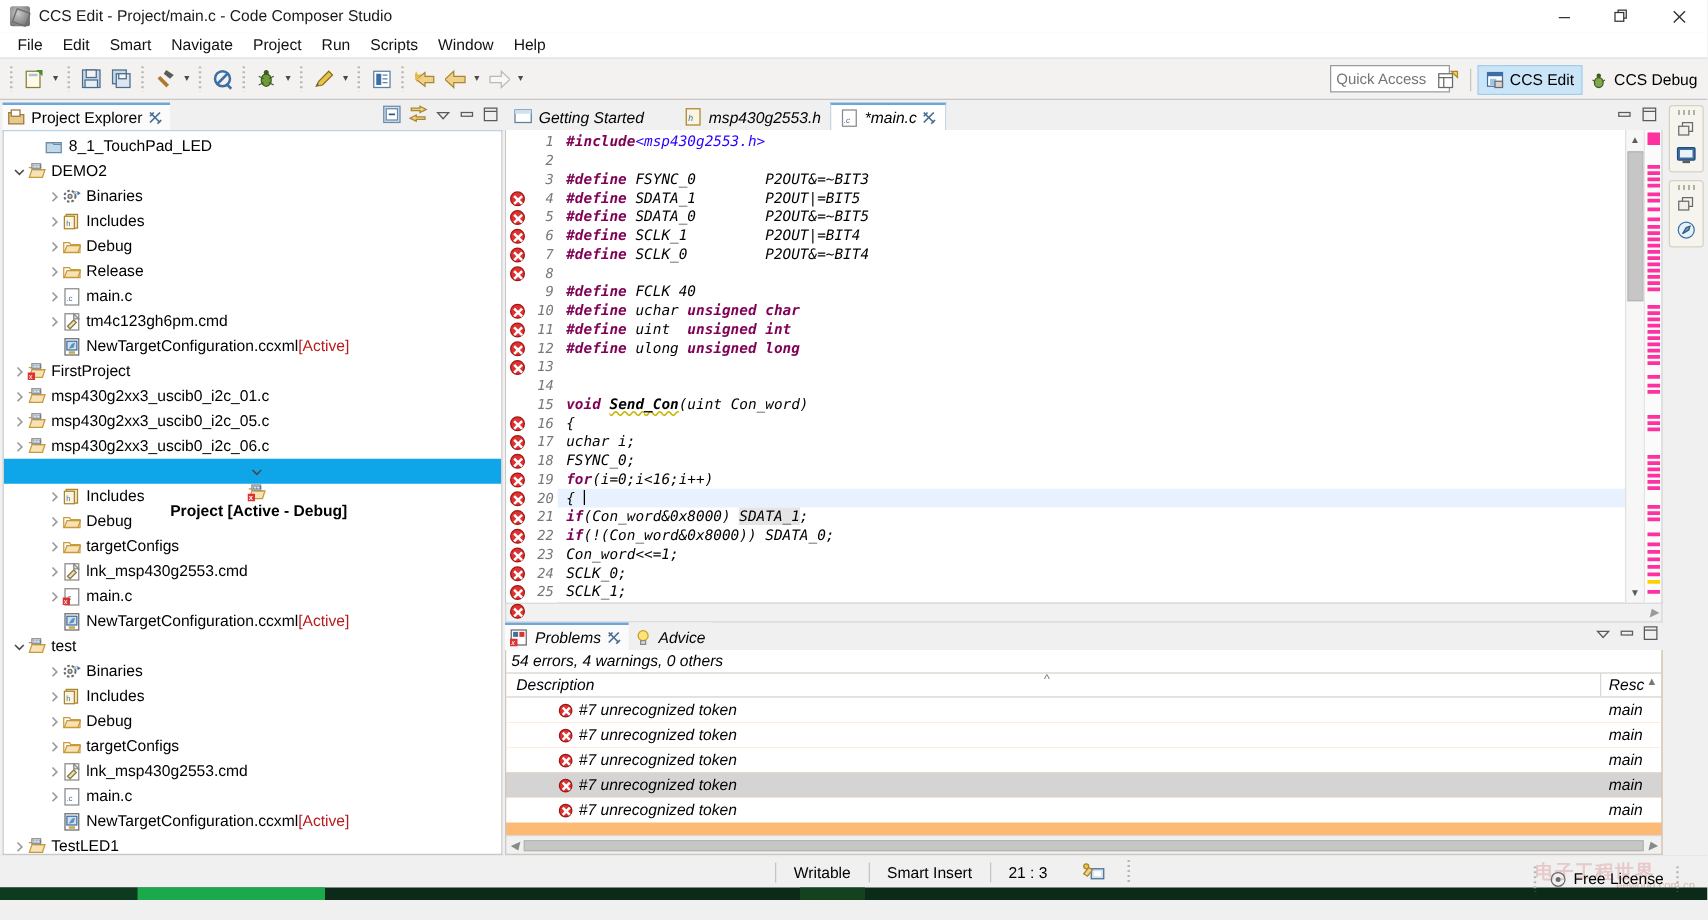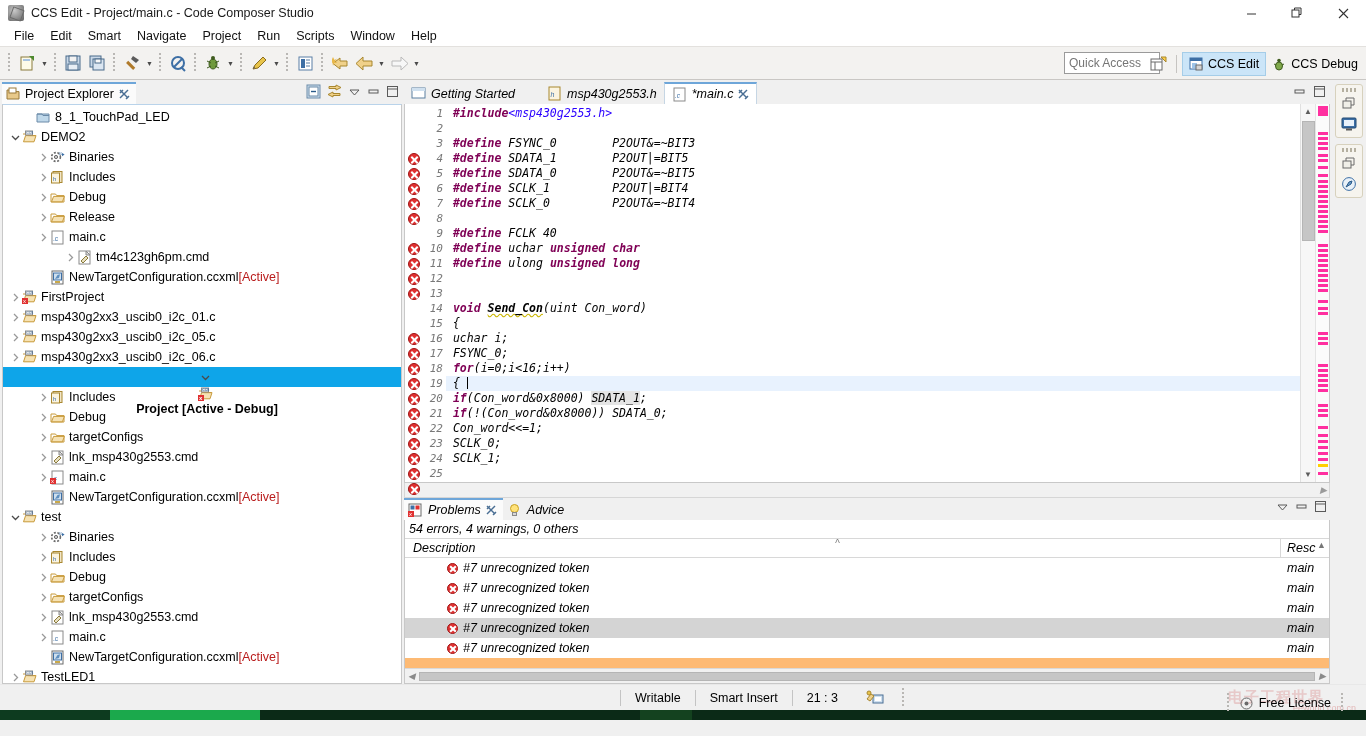--- a/index.html
+++ b/index.html
@@ -492,21 +492,21 @@
               </svg>
             </span>
             <span class="ic">
               <svg width="15" height="15" viewBox="0 0 15 15">
                 <rect x="2" y="1" width="11" height="13" fill="#fff" stroke="#8a8a8a"></rect>
                 <text x="3" y="11" font-size="6.5" fill="#3d6fa5" font-family="sans-serif">.c</text>
               </svg>
             </span>
             <span class="tlabel">main.c</span>
           </div>
-          <div class="trow" style="padding-left: 34px; margin-left: 27px;">
+          <div class="trow" style="padding-left: 34px;">
             <span class="twist">
               <svg width="9" height="9" viewBox="0 0 9 9">
                 <polyline points="3,1 6.5,4.5 3,8" fill="none" stroke="#9a9a9a" stroke-width="1.3"></polyline>
               </svg>
             </span>
             <span class="ic">
               <svg width="15" height="15" viewBox="0 0 15 15">
                 <rect x="2" y="1" width="11" height="13" fill="#fff" stroke="#8a8a8a"></rect>
                 <polygon points="9,1 13,5 9,5" fill="#dcdcdc" stroke="#8a8a8a"></polygon>
                 <path d="M4 11 L9 6 L11 8 L6 13 z" fill="#e8e0c0" stroke="#8a7a3a"></path>
@@ -989,20 +989,21 @@
             <div class="codeline"> <span class="pp">#include</span><span class="str">&lt;msp430g2553.h&gt;</span></div>
             <div class="codeline"> </div>
             <div class="codeline"> <span class="pp">#define</span> FSYNC_0        P2OUT&amp;=~BIT3</div>
             <div class="codeline"> <span class="pp">#define</span> SDATA_1        P2OUT|=BIT5</div>
             <div class="codeline"> <span class="pp">#define</span> SDATA_0        P2OUT&amp;=~BIT5</div>
             <div class="codeline"> <span class="pp">#define</span> SCLK_1         P2OUT|=BIT4</div>
             <div class="codeline"> <span class="pp">#define</span> SCLK_0         P2OUT&amp;=~BIT4</div>
             <div class="codeline"> </div>
             <div class="codeline"> <span class="pp">#define</span> FCLK 40</div>
             <div class="codeline"> <span class="pp">#define</span> uchar <span class="kw">unsigned</span> <span class="kw">char</span></div>
+            <div class="codeline"> <span class="pp">#define</span> uint  <span class="kw">unsigned</span> <span class="kw">int</span></div>
             <div class="codeline"> <span class="pp">#define</span> ulong <span class="kw">unsigned</span> <span class="kw">long</span></div>
             <div class="codeline"> </div>
             <div class="codeline"> </div>
             <div class="codeline"> <span class="kw">void</span> <span class="fn">Send_Con</span>(uint Con_word)</div>
             <div class="codeline"> {</div>
             <div class="codeline"> uchar i;</div>
             <div class="codeline"> FSYNC_0;</div>
             <div class="codeline"> <span class="kw">for</span>(i=0;i&lt;16;i++)</div>
             <div class="codeline cur-line"> { <span class="caret"></span></div>
             <div class="codeline"> <span class="kw">if</span>(Con_word&amp;0x8000) <span class="hl">SDATA_1</span>;</div>

